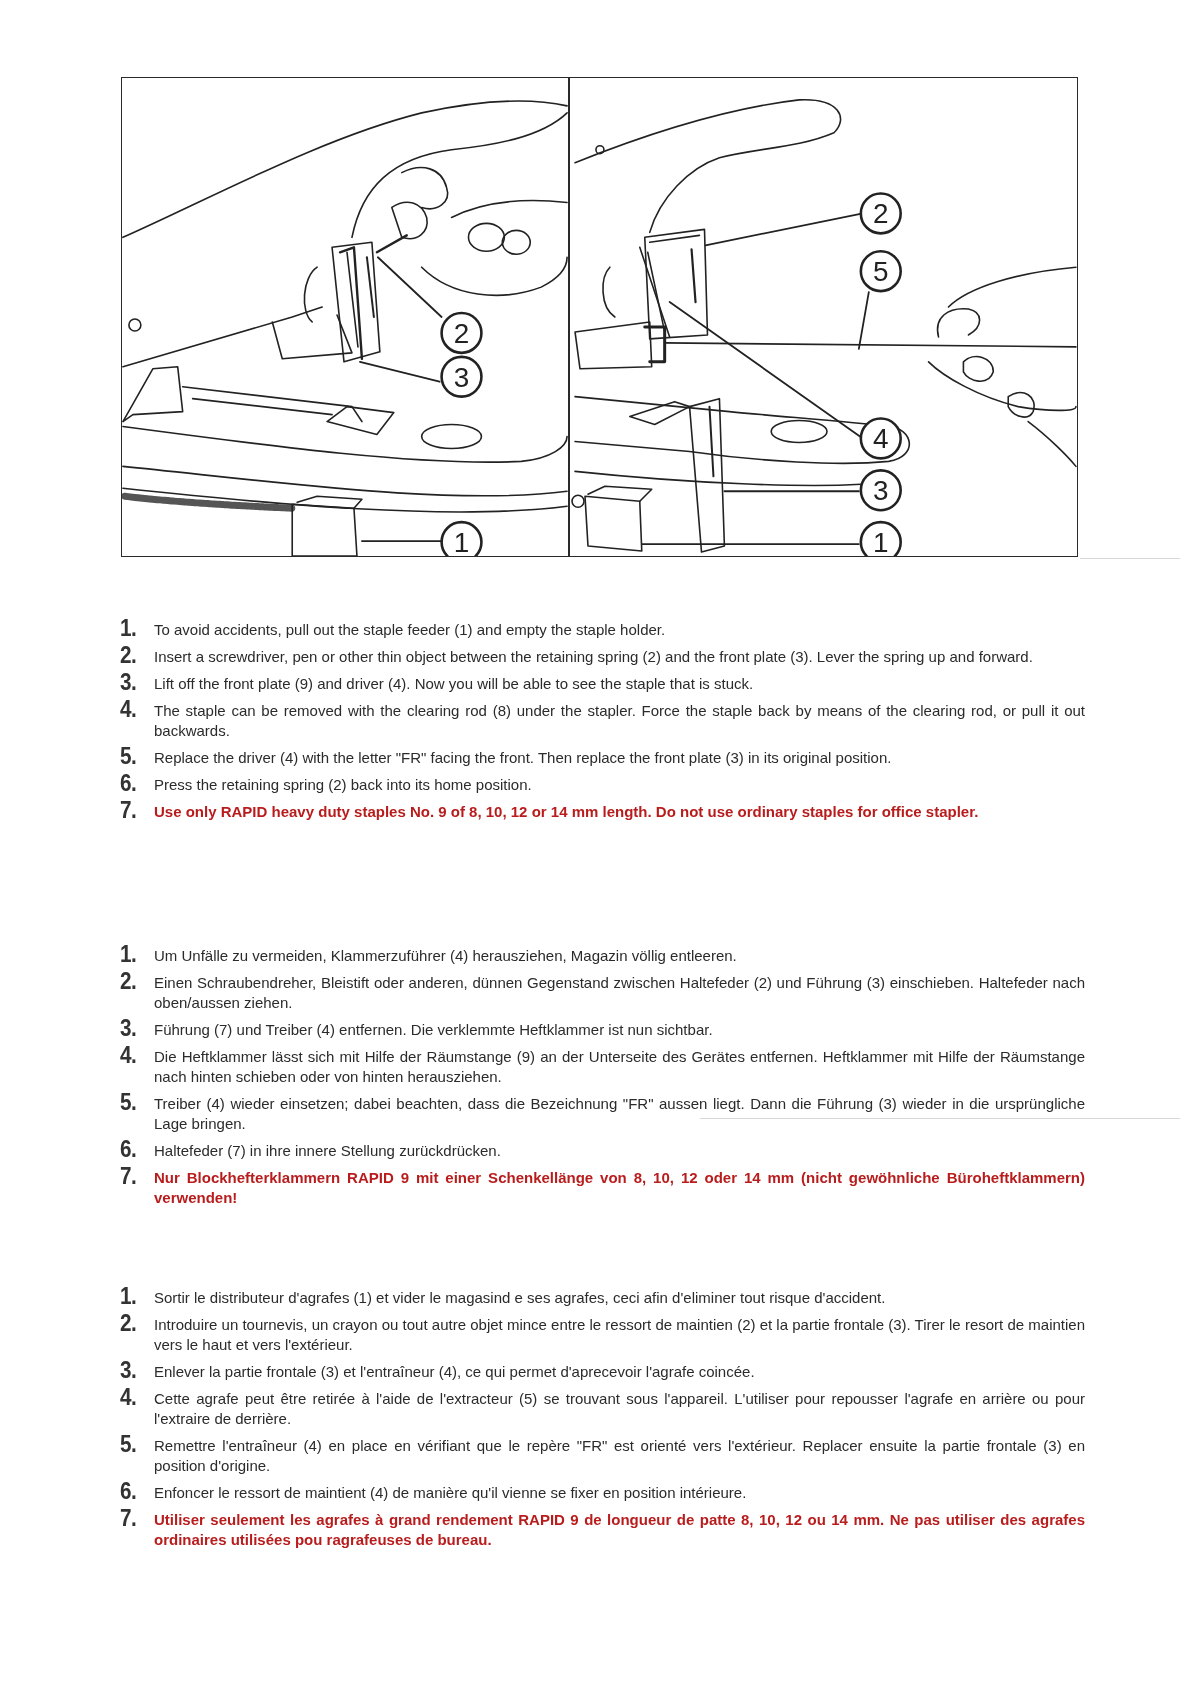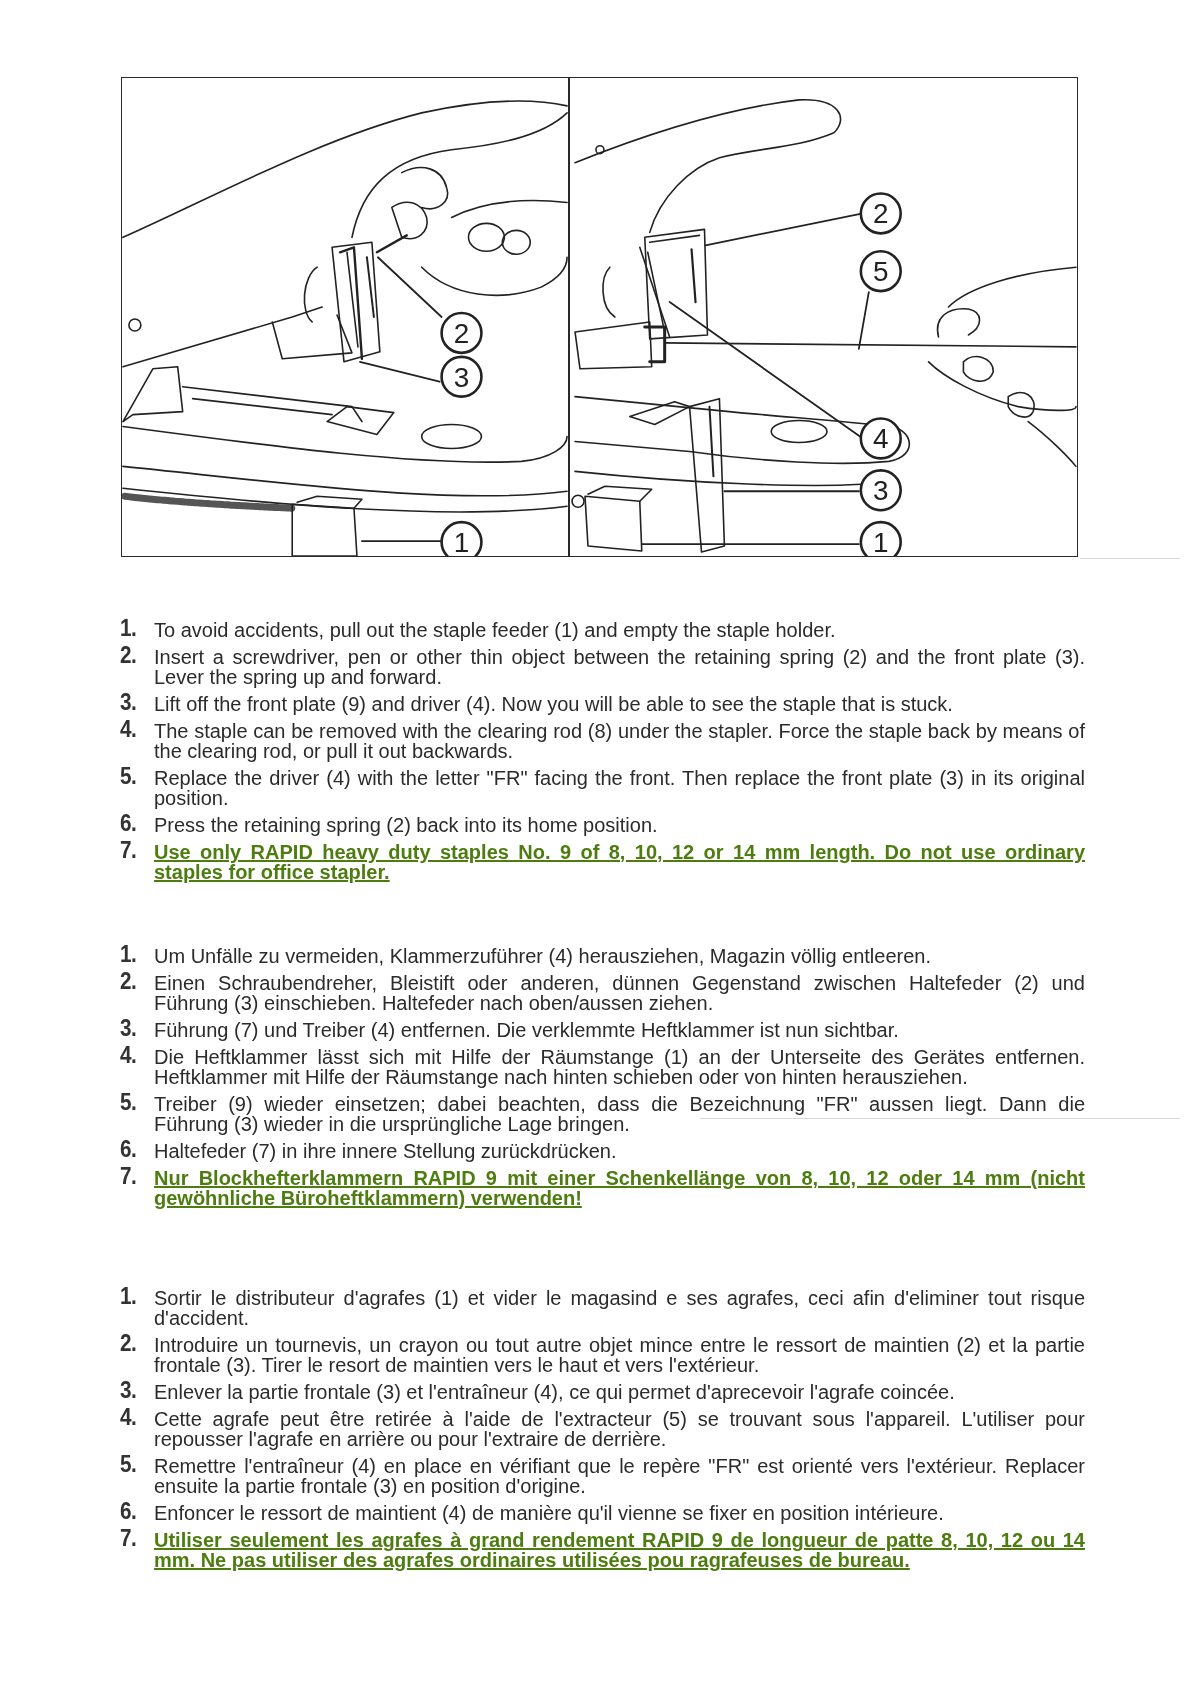--- a/index.html
+++ b/index.html
@@ -22,24 +22,24 @@
       position: absolute; height: 1px; background: #d8d8d8;
     }
 
     .section { position: absolute; left: 120px; width: 965px; }
     .step { display: flex; align-items: flex-start; margin-bottom: 5px; }
     .step-num {
       width: 34px; flex: 0 0 34px; font-size: 23px; font-weight: bold; line-height: 20px;
       color: #333; letter-spacing: -0.5px; transform: scaleX(0.9); transform-origin: left center;
     }
     .step-text {
-      flex: 1; font-size: 20px; line-height: 20px; color: #2b2b2b;
+      flex: 1; font-size: 15px; line-height: 20px; color: #2b2b2b;
       padding-top: 2px; text-align: justify;
     }
-    .step.bold .step-text { font-weight: bold; color: #4d7c0f; text-decoration: underline; }
+    .step.bold .step-text { font-weight: bold; color: #b91c1c; }
 
     .sec-en { top: 618px; }
     .sec-de { top: 944px; }
     .sec-fr { top: 1286px; }
   </style>
 </head>
 <body>
 
 <div class="figure-frame">
 
@@ -210,25 +210,25 @@
   <div class="step">
     <span class="step-num">2.</span>
     <span class="step-text">Einen Schraubendreher, Bleistift oder anderen, dünnen Gegenstand zwischen Haltefeder (2) und Führung (3) einschieben. Haltefeder nach oben/aussen ziehen.</span>
   </div>
   <div class="step">
     <span class="step-num">3.</span>
     <span class="step-text">Führung (7) und Treiber (4) entfernen. Die verklemmte Heftklammer ist nun sichtbar.</span>
   </div>
   <div class="step">
     <span class="step-num">4.</span>
-    <span class="step-text">Die Heftklammer lässt sich mit Hilfe der Räumstange (1) an der Unterseite des Gerätes entfernen. Heftklammer mit Hilfe der Räumstange nach hinten schieben oder von hinten herausziehen.</span>
+    <span class="step-text">Die Heftklammer lässt sich mit Hilfe der Räumstange (9) an der Unterseite des Gerätes entfernen. Heftklammer mit Hilfe der Räumstange nach hinten schieben oder von hinten herausziehen.</span>
   </div>
   <div class="step">
     <span class="step-num">5.</span>
-    <span class="step-text">Treiber (9) wieder einsetzen; dabei beachten, dass die Bezeichnung "FR" aussen liegt. Dann die Führung (3) wieder in die ursprüngliche Lage bringen.</span>
+    <span class="step-text">Treiber (4) wieder einsetzen; dabei beachten, dass die Bezeichnung "FR" aussen liegt. Dann die Führung (3) wieder in die ursprüngliche Lage bringen.</span>
   </div>
   <div class="step">
     <span class="step-num">6.</span>
     <span class="step-text">Haltefeder (7) in ihre innere Stellung zurückdrücken.</span>
   </div>
   <div class="step bold">
     <span class="step-num">7.</span>
     <span class="step-text">Nur Blockhefterklammern RAPID 9 mit einer Schenkellänge von 8, 10, 12 oder 14 mm (nicht gewöhnliche Büroheftklammern) verwenden!</span>
   </div>
 </div>

